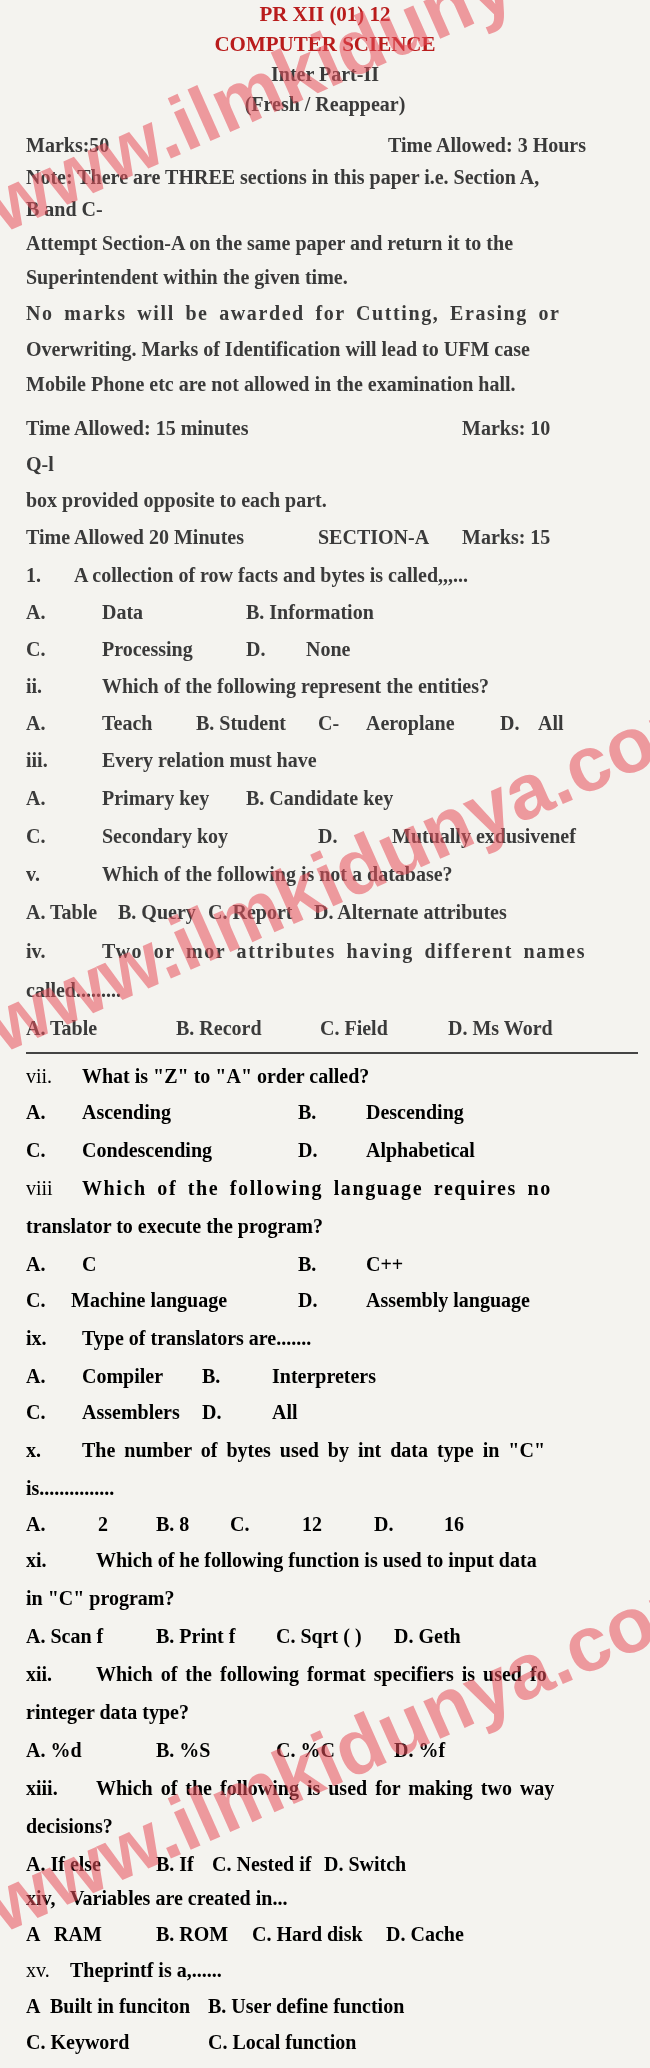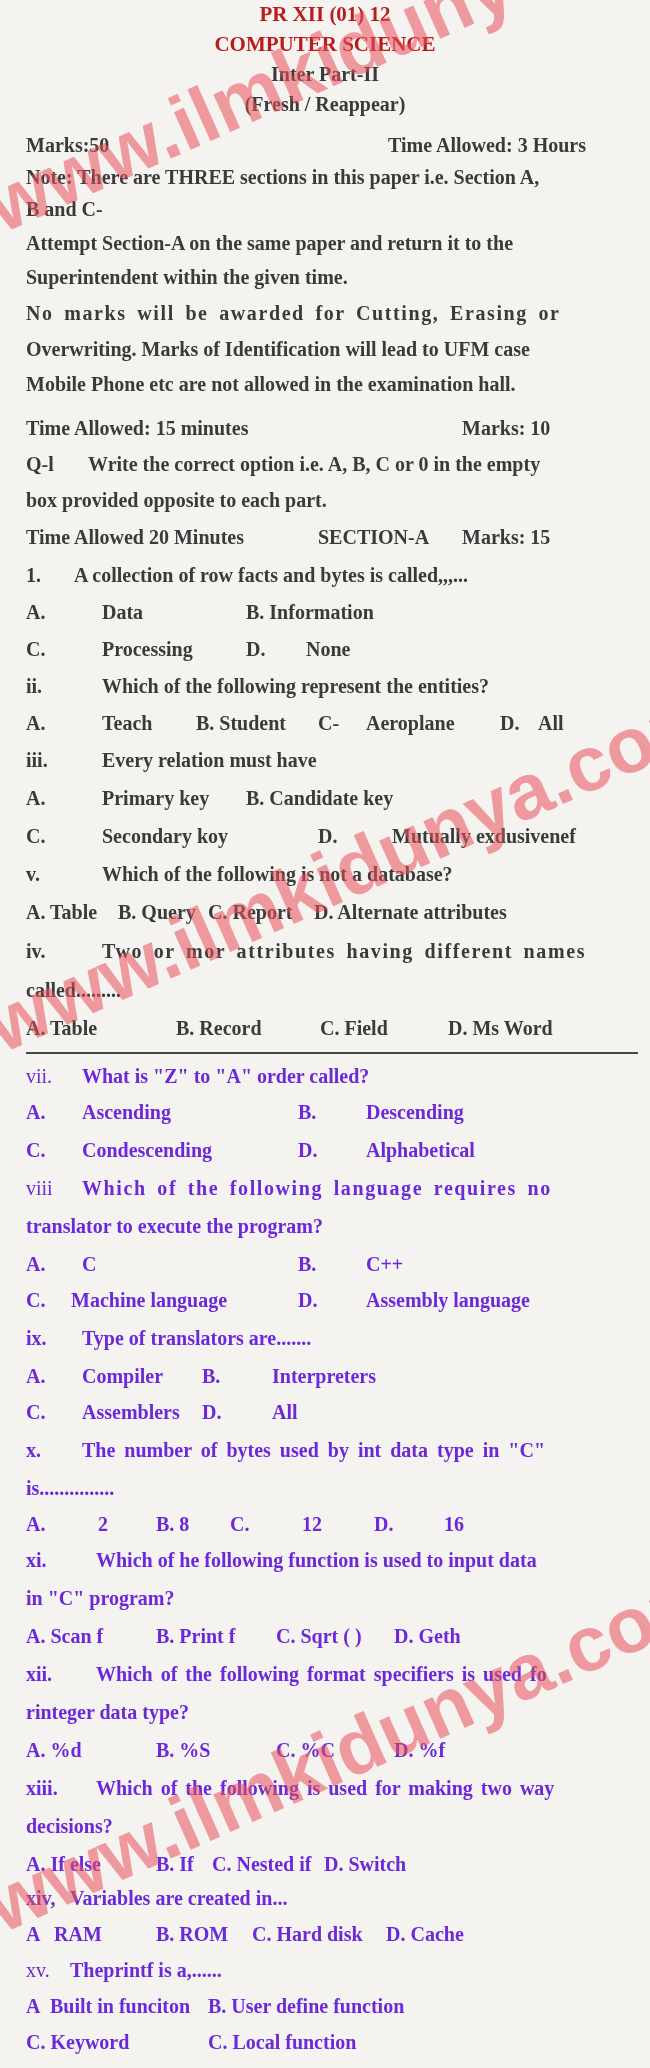--- a/index.html
+++ b/index.html
@@ -9,21 +9,21 @@
       font-family: "Liberation Serif", "DejaVu Serif", serif;
       font-weight: bold; color: #3a3a3a;
     }
     .page { position: absolute; left: 0; top: 0; width: 650px; height: 2068px; }
     .line { position: absolute; left: 26px; right: 14px; font-size: 20px; line-height: 24px; white-space: nowrap; }
     .center { text-align: center; left: 0; right: 0; }
     .title { font-size: 21px; color: #b91c1c; }
     .spaced { letter-spacing: 1.6px; word-spacing: 4px; }
     .col { position: absolute; top: 0; }
     .rule { position: absolute; left: 26px; width: 612px; top: 1052px; height: 2px; background: #444; }
-    .light { color: #6d28d9; }
+    .light { color: #000000; }
     .wm {
       position: absolute; color: #e8505b; opacity: 0.55;
       font-family: "Liberation Sans", "DejaVu Sans", sans-serif; font-weight: bold;
       font-size: 78px; white-space: nowrap; transform-origin: left bottom; pointer-events: none;
     }
   </style>
 </head>
 <body>
 
 <div class="page">
@@ -45,21 +45,20 @@
   <div class="line spaced" style="top:301px">No marks will be awarded for Cutting, Erasing or</div>
   <div class="line" style="top:337px">Overwriting. Marks of Identification will lead to UFM case</div>
   <div class="line" style="top:372px">Mobile Phone etc are not allowed in the examination hall.</div>
 
   <div class="line" style="top:416px">
     <span>Time Allowed: 15 minutes</span>
     <span class="col" style="left:436px">Marks: 10</span>
   </div>
   <div class="line" style="top:452px">
     <span>Q-l</span>
-    <span class="col" style="left:62px">Write the correct option i.e. A, B, C or 0 in the empty</span>
   </div>
   <div class="line" style="top:488px">box provided opposite to each part.</div>
 
   <div class="line" style="top:525px">
     <span>Time Allowed 20 Minutes</span>
     <span class="col" style="left:292px">SECTION-A</span>
     <span class="col" style="left:436px">Marks: 15</span>
   </div>
 
   <div class="line" style="top:563px">

